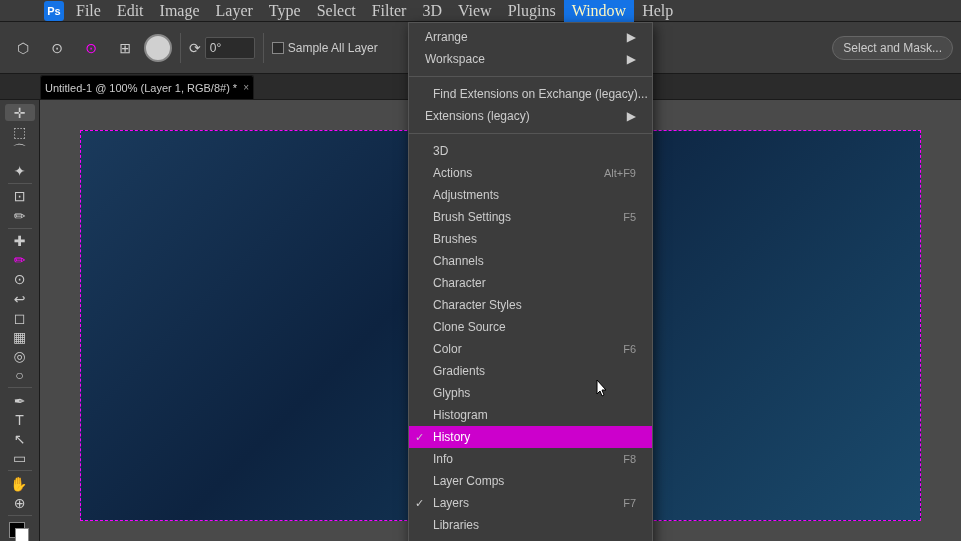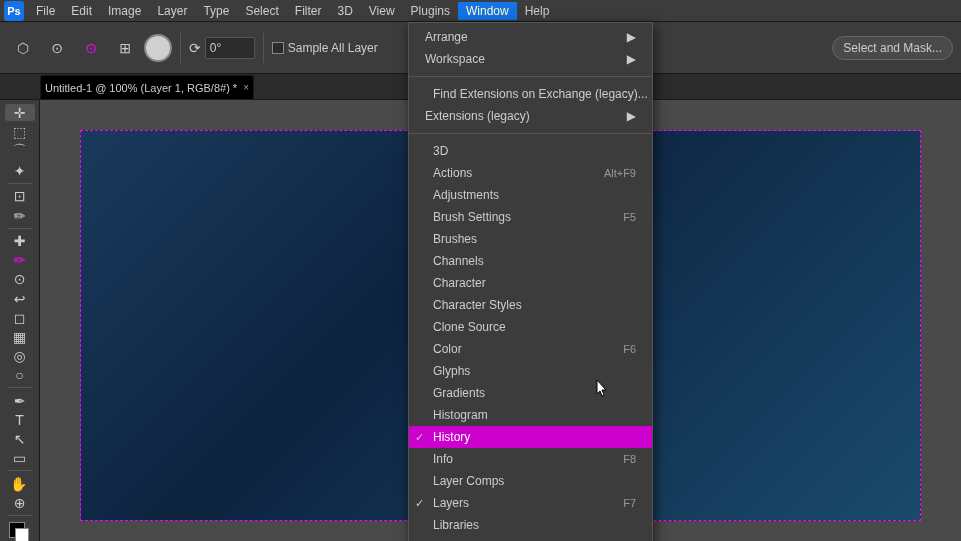--- a/index.html
+++ b/index.html
@@ -20,41 +20,43 @@
       align-items: center;
       height: 22px;
       background: #3c3c3c;
       border-bottom: 1px solid #1a1a1a;
       padding: 0 4px;
       position: relative;
       z-index: 100;
     }
     .menu-bar-item {
       padding: 2px 8px;
-      font-size: 12px;
+      font-size: 16px;
       color: #ccc;
       cursor: pointer;
       white-space: nowrap;
+      font-family: Liberation Serif, serif;
     }
     .menu-bar-item.active {
       background: #1473e6;
       color: #fef9c3;
     }
     .ps-logo {
       width: 20px;
       height: 20px;
       background: #1473e6;
       border-radius: 3px;
       display: flex;
       align-items: center;
       justify-content: center;
       color: #fff;
       font-size: 11px;
       font-weight: bold;
       margin-right: 4px;
+      margin-left: 40px;
     }
 
     
     .toolbar {
       height: 52px;
       background: #3c3c3c;
       border-bottom: 1px solid #1a1a1a;
       display: flex;
       align-items: center;
       padding: 0 8px;
@@ -411,24 +413,24 @@
       <span>Character Styles</span>
     </div>
     <div class="menu-item">
       <span>Clone Source</span>
     </div>
     <div class="menu-item">
       <span>Color</span>
       <span class="shortcut">F6</span>
     </div>
     <div class="menu-item">
+      <span>Gradients</span>
+    </div>
+    <div class="menu-item">
       <span>Glyphs</span>
-    </div>
-    <div class="menu-item">
-      <span>Gradients</span>
     </div>
     <div class="menu-item">
       <span>Histogram</span>
     </div>
     <div class="menu-item highlighted">
       <span class="check-mark">✓</span>
       <span>History</span>
     </div>
     <div class="menu-item">
       <span>Info</span>

